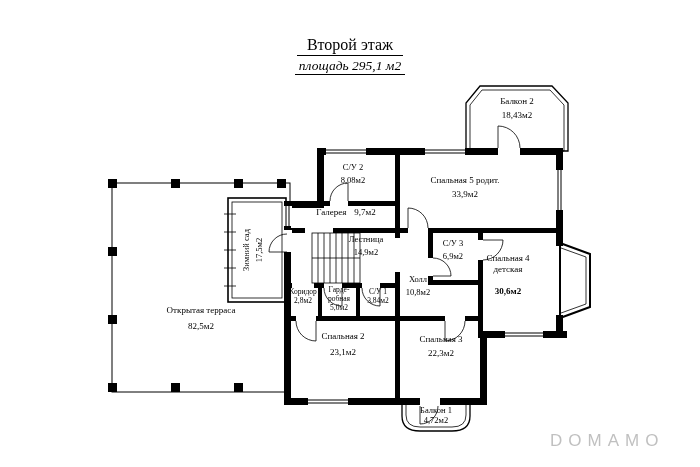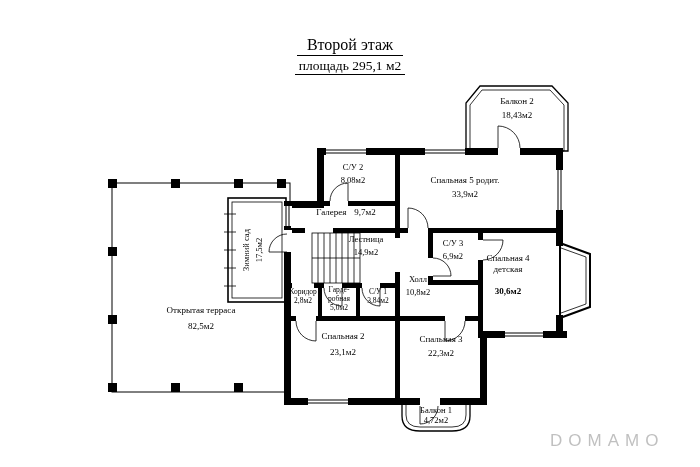--- a/index.html
+++ b/index.html
@@ -8,21 +8,21 @@
     position:relative; width:700px; height:467px; background:#fff;
     font-family:"Liberation Serif", serif; overflow:hidden; color:#000;
   }
   .hdr { position:absolute; top:36px; left:0; width:700px; text-align:center; }
   .hdr .t {
     display:inline-block; font-size:16px; line-height:18px;
     border-bottom:1px solid #000; padding:0 10px 1px;
   }
   .hdr .s {
     display:inline-block; font-size:13.5px; line-height:15px;
-    border-bottom:1px solid #000; padding:0 4px 1px; margin-top:1px;
+    border-bottom:1px solid #000; padding:0 4px 1px; margin-top:1px;font-style:italic;
   }
   .plan-svg { position:absolute; left:0; top:0; }
   .room-label {
     position:absolute; transform:translateX(-50%); text-align:center;
     font-size:9px; line-height:11px; white-space:nowrap; z-index:5;
   }
   .room-label .ra { margin-top:3px; }
   .room-label.tight .ra { margin-top:0; }
   .room-label.small { font-size:7.5px; line-height:9px;text-align:center; }
   .room-label.mid { font-size:8.5px; line-height:10px; }

